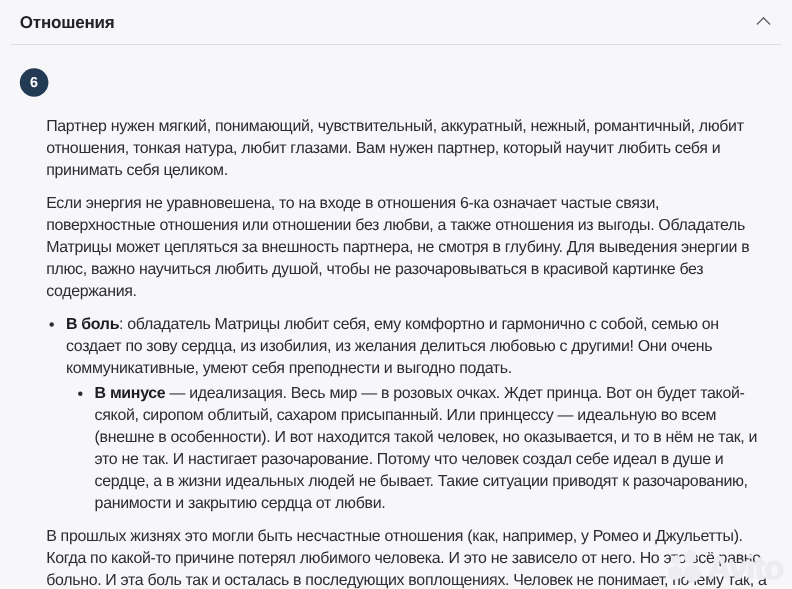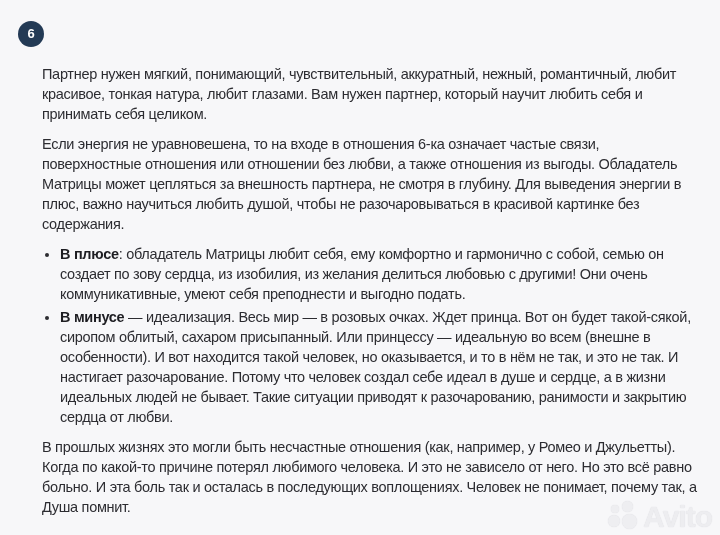--- a/index.html
+++ b/index.html
@@ -93,20 +93,21 @@
     margin: 8px 0 8px 6px;
     padding-left: 36px;
     list-style: disc outside;
   }
   .content ul.pros-cons li {
     margin: 0;
     padding-left: 0;
   }
   .content ul.pros-cons li + li {
     margin-top: 3px;
+    margin-left: 26px;
   }
   .content strong {
     color: #1d1d22;
     font-weight: 700;
   }
 
   
   .watermark {
     position: absolute;
     right: 8px;
@@ -139,34 +140,38 @@
     color: #ededf0;
     text-shadow: 0 0 1px #d7d7dc;
     line-height: 32px;
   }
 </style>
 </head>
 <body>
 
 <div class="panel">
 
+  <div class="panel-header">
+    <h2 class="panel-title">Отношения</h2>
+    <span class="chevron-up"></span>
+  </div>
 
   <div class="content">
 
     <div class="intro-row">
       <span class="num-badge">6</span>
     </div>
 
-    <p class="para">Партнер нужен мягкий, понимающий, чувствительный, аккуратный, нежный, романтичный, любит красивое, тонкая натура, любит глазами. Вам нужен партнер, который научит любить себя и принимать себя целиком.</p>
+    <p class="para">Партнер нужен мягкий, понимающий, чувствительный, аккуратный, нежный, романтичный, любит отношения, тонкая натура, любит глазами. Вам нужен партнер, который научит любить себя и принимать себя целиком.</p>
 
     <p class="para">Если энергия не уравновешена, то на входе в отношения 6-ка означает частые связи, поверхностные отношения или отношении без любви, а также отношения из выгоды. Обладатель Матрицы может цепляться за внешность партнера, не смотря в глубину. Для выведения энергии в плюс, важно научиться любить душой, чтобы не разочаровываться в красивой картинке без содержания.</p>
 
     <ul class="pros-cons">
       <li>
-        <strong>В плюсе</strong><span>: обладатель Матрицы любит себя, ему комфортно и гармонично с собой, семью он создает по зову сердца, из изобилия, из желания делиться любовью с другими! Они очень коммуникативные, умеют себя преподнести и выгодно подать.</span>
+        <strong>В боль</strong><span>: обладатель Матрицы любит себя, ему комфортно и гармонично с собой, семью он создает по зову сердца, из изобилия, из желания делиться любовью с другими! Они очень коммуникативные, умеют себя преподнести и выгодно подать.</span>
       </li>
       <li>
         <strong>В минусе</strong><span> — идеализация. Весь мир — в розовых очках. Ждет принца. Вот он будет такой-сякой, сиропом облитый, сахаром присыпанный. Или принцессу — идеальную во всем (внешне в особенности). И вот находится такой человек, но оказывается, и то в нём не так, и это не так. И настигает разочарование. Потому что человек создал себе идеал в душе и сердце, а в жизни идеальных людей не бывает. Такие ситуации приводят к разочарованию, ранимости и закрытию сердца от любви.</span>
       </li>
     </ul>
 
     <p class="para">В прошлых жизнях это могли быть несчастные отношения (как, например, у Ромео и Джульетты). Когда по какой-то причине потерял любимого человека. И это не зависело от него. Но это всё равно больно. И эта боль так и осталась в последующих воплощениях. Человек не понимает, почему так, а Душа помнит.</p>
 
   </div>
 

